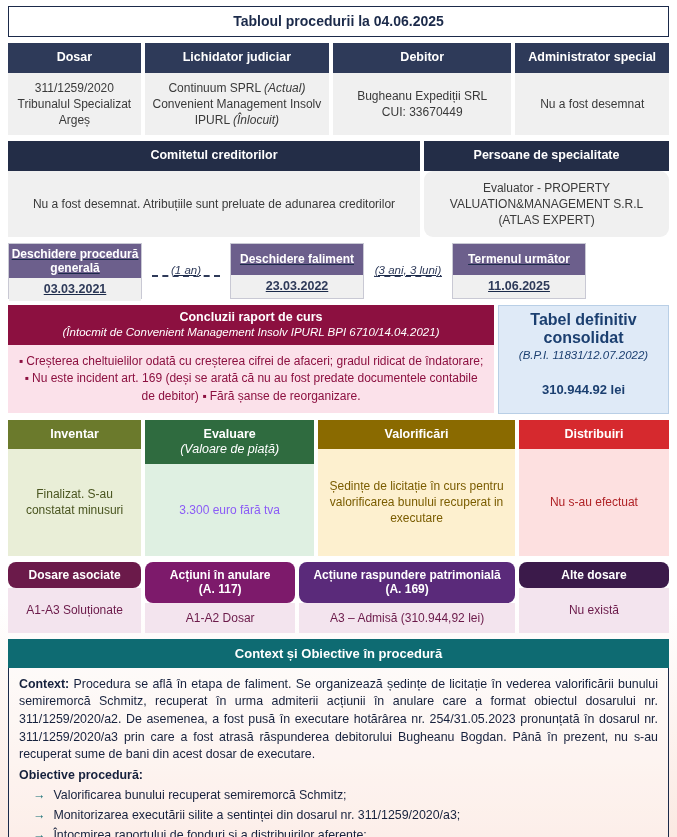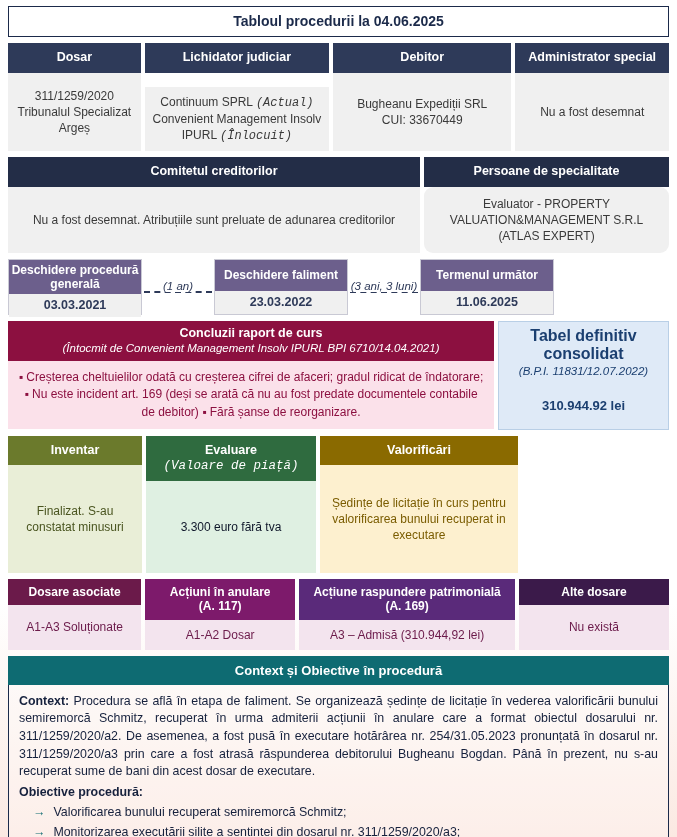--- a/index.html
+++ b/index.html
@@ -53,38 +53,39 @@
     padding: 7px 6px;
     line-height: 1.35;
     font-size: 12px;
   }
   .navy { background: #2e3a59; }
   .navy-dark { background: #232d47; }
   .grey-body { background: #f0f0f0; color: #3a3a3a; }
 
   
   .s1-dosar { width: 134px; }
-  .s1-lich { width: 186px; gap: 14px; }
+  .s1-lich { width: 186px; }
   .s1-deb  { width: 180px; }
   .s1-adm  { width: 155px; }
 
   .stack { display: flex; flex-direction: column; }
   .stack .body-cell { flex: 1; display: flex; align-items: center; justify-content: center; }
 
   
   .s2-left { width: 412px; }
   .s2-right { width: 245px; }
 
   
   .timeline {
     display: flex;
     align-items: stretch;
-    gap: 0px;
+    gap: 8px;
     margin-bottom: 6px;
     height: 56px;
+    text-decoration: underline;
   }
   .tl-box {
     width: 134px;
     display: flex;
     flex-direction: column;
     border: 1px solid #c9c9d4;
     box-sizing: border-box;
   }
   .tl-box .tl-head {
     background: #2e3a59;
@@ -179,38 +180,38 @@
   .four { display: flex; gap: 4px; margin-bottom: 6px; }
   .c-inv { width: 134px; }
   .c-eval { width: 170px; }
   .c-valor { width: 198px; }
   .c-distrib { width: 151px; }
   .h-olive { background: #6b7a2c; }
   .h-green { background: #2f6b3f; }
   .h-gold { background: #8a6a00; }
   .h-red { background: #d6292e; }
   .b-olive { background: #e9eed7; color: #4a5520; }
-  .b-green { background: #dff0e2; color: #0f172a; }
+  .b-green { background: #dff0e2; color: #8b5cf6; }
   .b-gold { background: #fdf0cf; color: #7a5c00; }
   .b-red { background: #fde0e0; color: #b02327; }
   .four .hdr { line-height: 1.2; }
   .four .body-cell { min-height: 78px; display: flex; align-items: center; justify-content: center; }
 
   
   .dos { display: flex; gap: 4px; margin-bottom: 6px; }
   .d1 { width: 134px; }
   .d2 { width: 151px; }
   .d3 { width: 217px; }
   .d4 { width: 151px; }
   .h-plum { background: #6b1a4a; }
   .h-magenta { background: #7d1a6b; }
   .h-violet2 { background: #5a2a7a; }
   .h-darkpurple { background: #3b1a4a; }
   .b-plum { background: #f3e4ee; color: #6b1a4a; }
-  .dos .hdr { line-height: 1.2; font-size: 12px; padding: 6px 3px; }
+  .dos .hdr { line-height: 1.2; font-size: 12px; padding: 6px 3px; border-radius: 8px; }
   .dos .body-cell { padding: 7px 4px; }
 
   
   .ctx-head {
     background: #0e6b72;
     color: #ffffff;
     text-align: center;
     font-weight: bold;
     font-size: 13px;
     padding: 7px 0;
@@ -228,21 +229,21 @@
   .ctx-body .obj-title { font-weight: bold; margin-top: 3px; }
   .ctx-list { margin: 2px 0 0 0; padding: 0; list-style: none; }
   .ctx-list li {
     display: flex;
     gap: 8px;
     padding: 1px 0 1px 14px;
     line-height: 1.45;
   }
   .arrow { color: #0e6b72; font-weight: bold; }
   b { font-weight: bold; }
-  i { font-style: italic; font-family: Liberation Mono, monospace; }
+  i { font-style: italic; }
 </style>
 </head>
 <body>
 
 <div class="page">
 
   <div class="title-bar">Tabloul procedurii la 04.06.2025</div>
 
   <div class="row">
     <div class="cell s1-dosar stack">
@@ -331,20 +332,24 @@
     <div class="cell c-eval stack">
       <div class="hdr h-green">
         <span>Evaluare</span><br>
         <i style="font-weight:normal">(Valoare de piață)</i>
       </div>
       <div class="body-cell b-green">3.300 euro fără tva</div>
     </div>
     <div class="cell c-valor stack">
       <div class="hdr h-gold">Valorificări</div>
       <div class="body-cell b-gold">Ședințe de licitație în curs pentru valorificarea bunului recuperat in executare</div>
+    </div>
+    <div class="cell c-distrib stack">
+      <div class="hdr h-red">Distribuiri</div>
+      <div class="body-cell b-red">Nu s-au efectuat</div>
     </div>
   </div>
 
   <div class="dos">
     <div class="cell d1 stack">
       <div class="hdr h-plum">Dosare asociate</div>
       <div class="body-cell b-plum">A1-A3 Soluționate</div>
     </div>
     <div class="cell d2 stack">
       <div class="hdr h-magenta">

